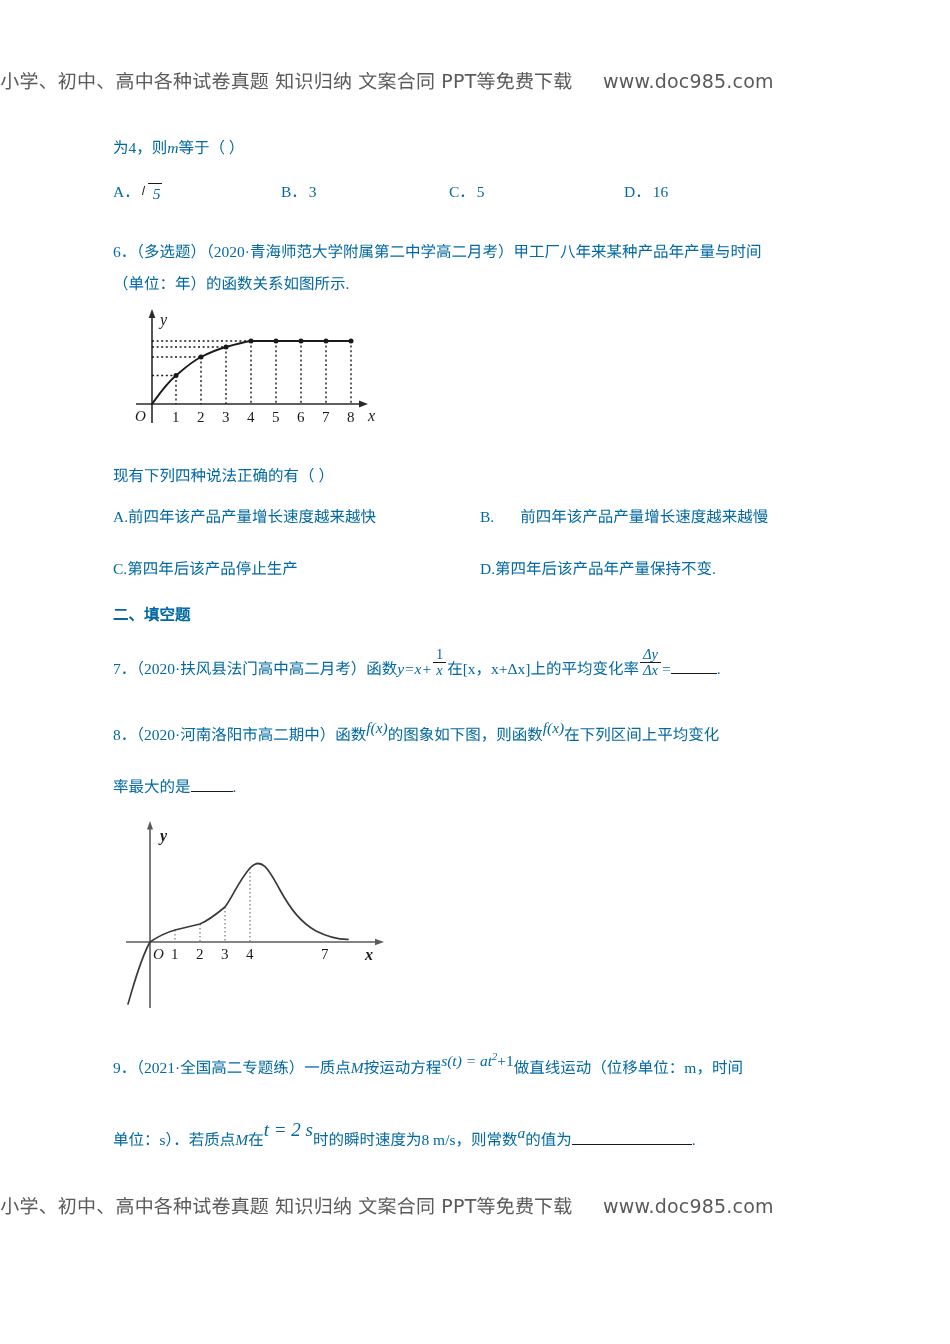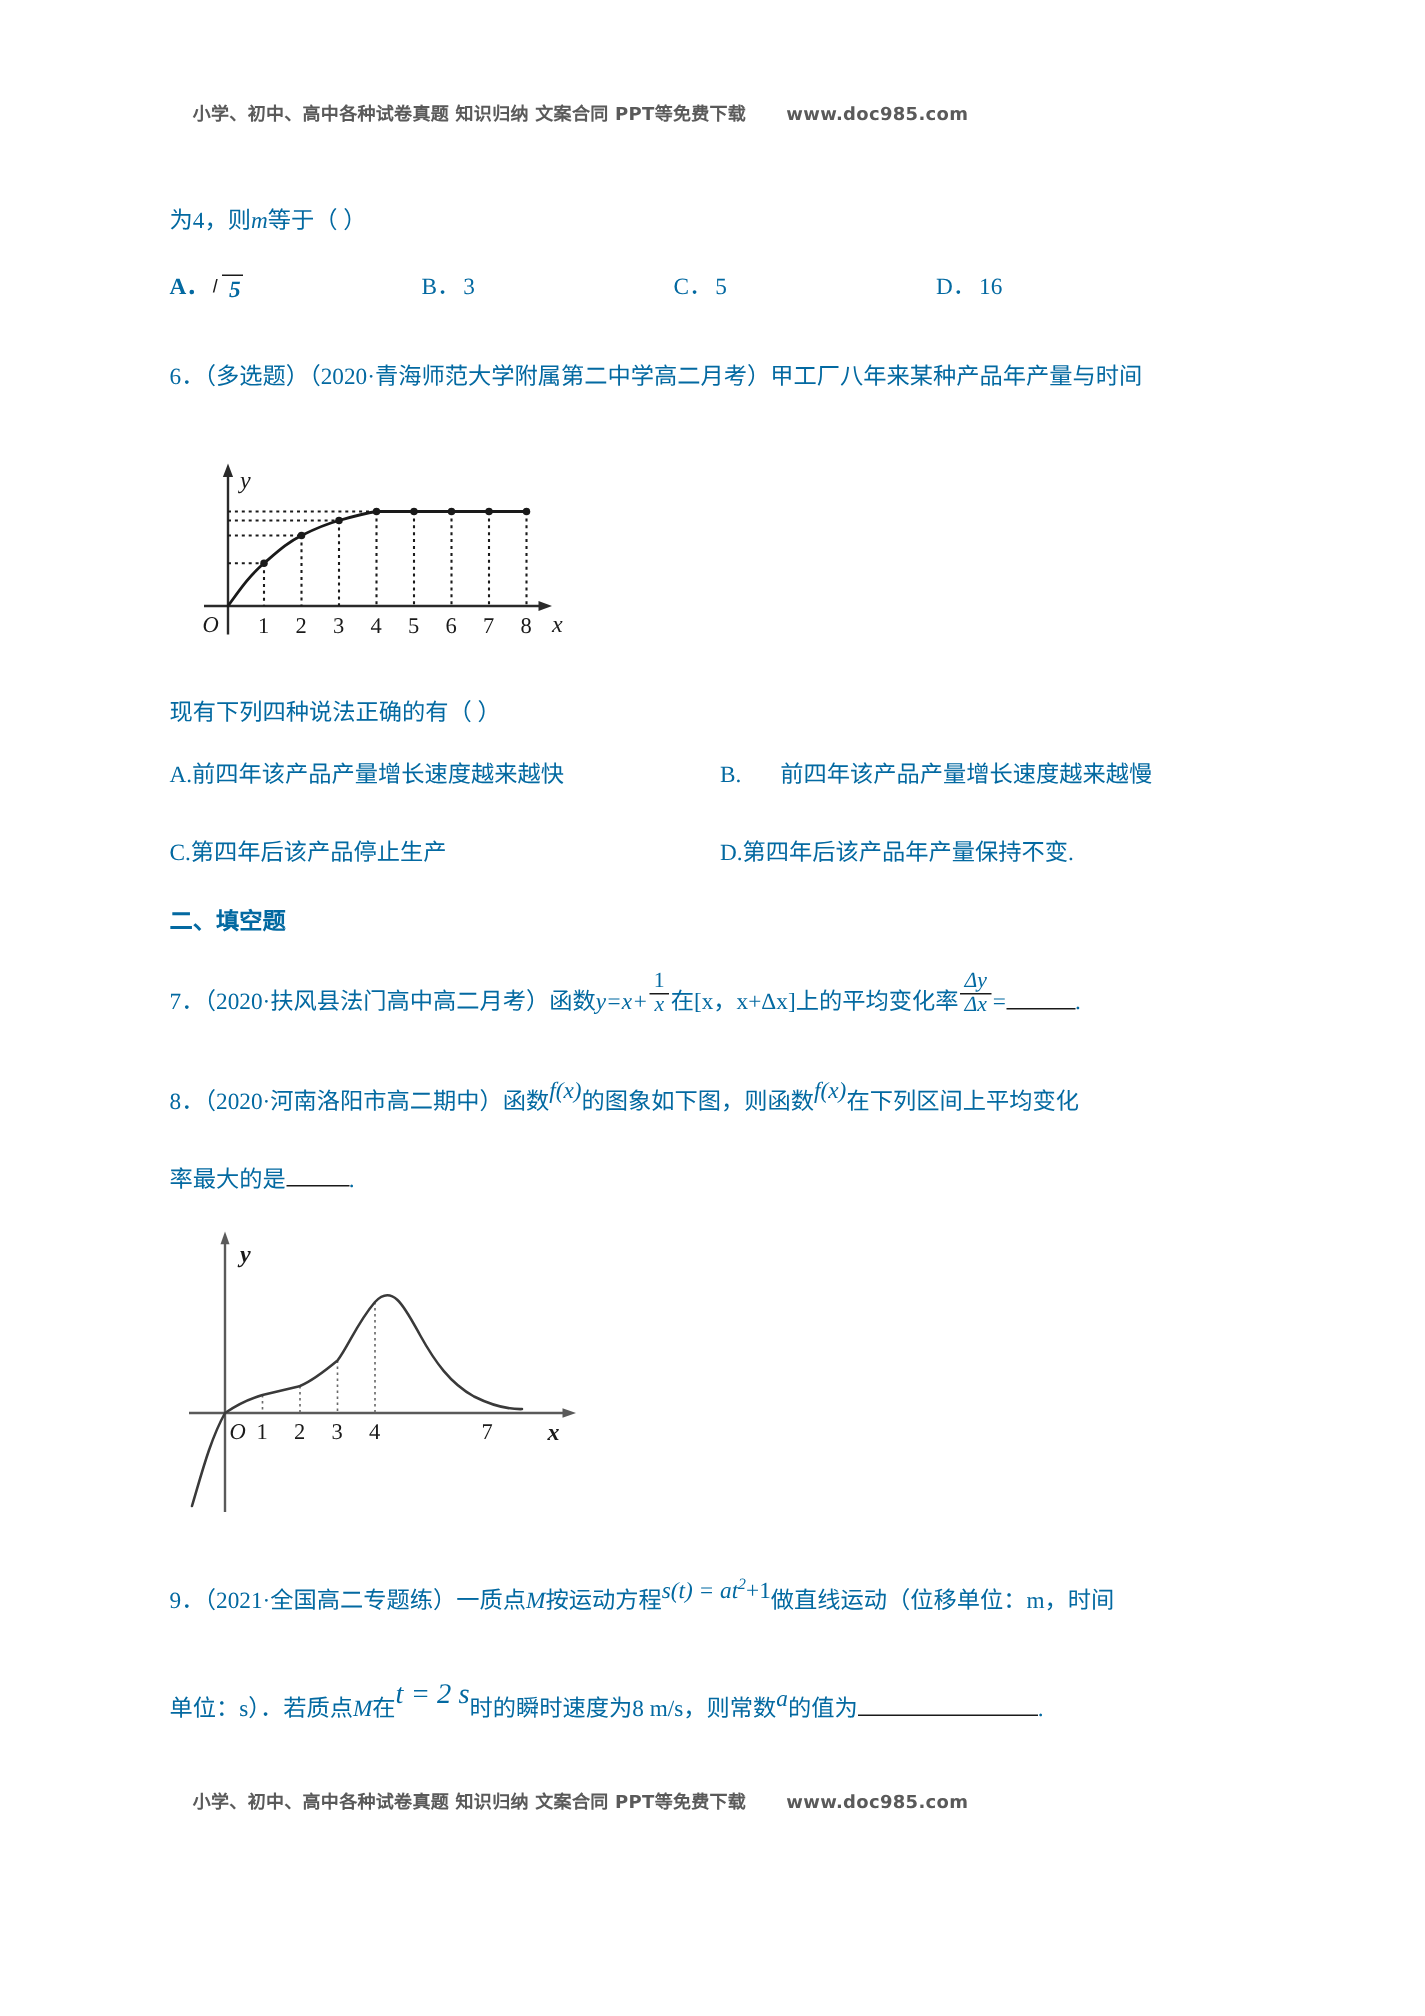--- a/index.html
+++ b/index.html
@@ -22,25 +22,24 @@
     inset: 0;
   }
 
   
   .watermark {
     position: absolute;
     left: 0;
     width: 774px;
     text-align: center;
     font-family: "DejaVu Sans", "Liberation Sans", sans-serif;
-    font-size: 12px;
+    font-size: 19px;
     color: #5a5a5a;
     letter-spacing: .2px;
     white-space: nowrap;
-    font-weight: bold;
   }
   .watermark .url { font-family: "DejaVu Sans", "Liberation Sans", sans-serif; }
   #header-watermark { top: 66px; }
   #footer-watermark { top: 1191px; }
 
   
   .line {
     position: absolute;
     font-size: 15.5px;
     line-height: 1.5;
@@ -67,21 +66,21 @@
   #q8-line2     { left: 113px; top: 775px; }
   #q9-line1     { left: 113px; top: 1056px; }
   #q9-line2     { left: 113px; top: 1125px; }
 
   .optlabel { margin-right: 2px; }
 
   
   #q5-options .opt {
     display: inline-block;
   }
-  #q5-options .opt.a { width: 168px; font-weight: bold; }
+  #q5-options .opt.a { width: 168px; }
   #q5-options .opt.b { width: 168px; }
   #q5-options .opt.c { width: 175px; }
 
   
   .sqrt {
     display: inline-block;
     position: relative;
     padding-left: 9px;
     font-style: italic;
     vertical-align: -2px;
@@ -167,20 +166,21 @@
     <span>为4，则</span><span class="mi">m</span><span>等于（    ）</span>
   </div>
 
   <div class="line cn" id="q5-options">
     <span class="opt a"><span class="optlabel">A．</span><span class="sqrt"><span class="rad">5</span></span></span><span class="opt b"><span class="optlabel">B．</span><span>3</span></span><span class="opt c"><span class="optlabel">C．</span><span>5</span></span><span class="opt d"><span class="optlabel">D．</span><span>16</span></span>
   </div>
 
   <div class="line cn" id="q6-line1">
     <span>6．</span><span>（多选题）</span><span>（2020·青海师范大学附属第二中学高二月考）</span><span>甲工厂八年来某种产品年产量与时间</span>
   </div>
+  <div class="line cn" id="q6-line2">（单位：年）的函数关系如图所示.</div>
 
   <div class="figure" id="figure-1">
     <svg width="260" height="130" viewBox="0 0 260 130" xmlns="http://www.w3.org/2000/svg">
 
       <line x1="22" y1="10" x2="22" y2="118" stroke="#2a2a2a" stroke-width="1.6"></line>
       <polygon points="22,4 18.6,13 25.4,13" fill="#2a2a2a"></polygon>
 
       <line x1="6" y1="99" x2="232" y2="99" stroke="#2a2a2a" stroke-width="1.6"></line>
       <polygon points="238,99 229,95.6 229,102.4" fill="#2a2a2a"></polygon>
 

